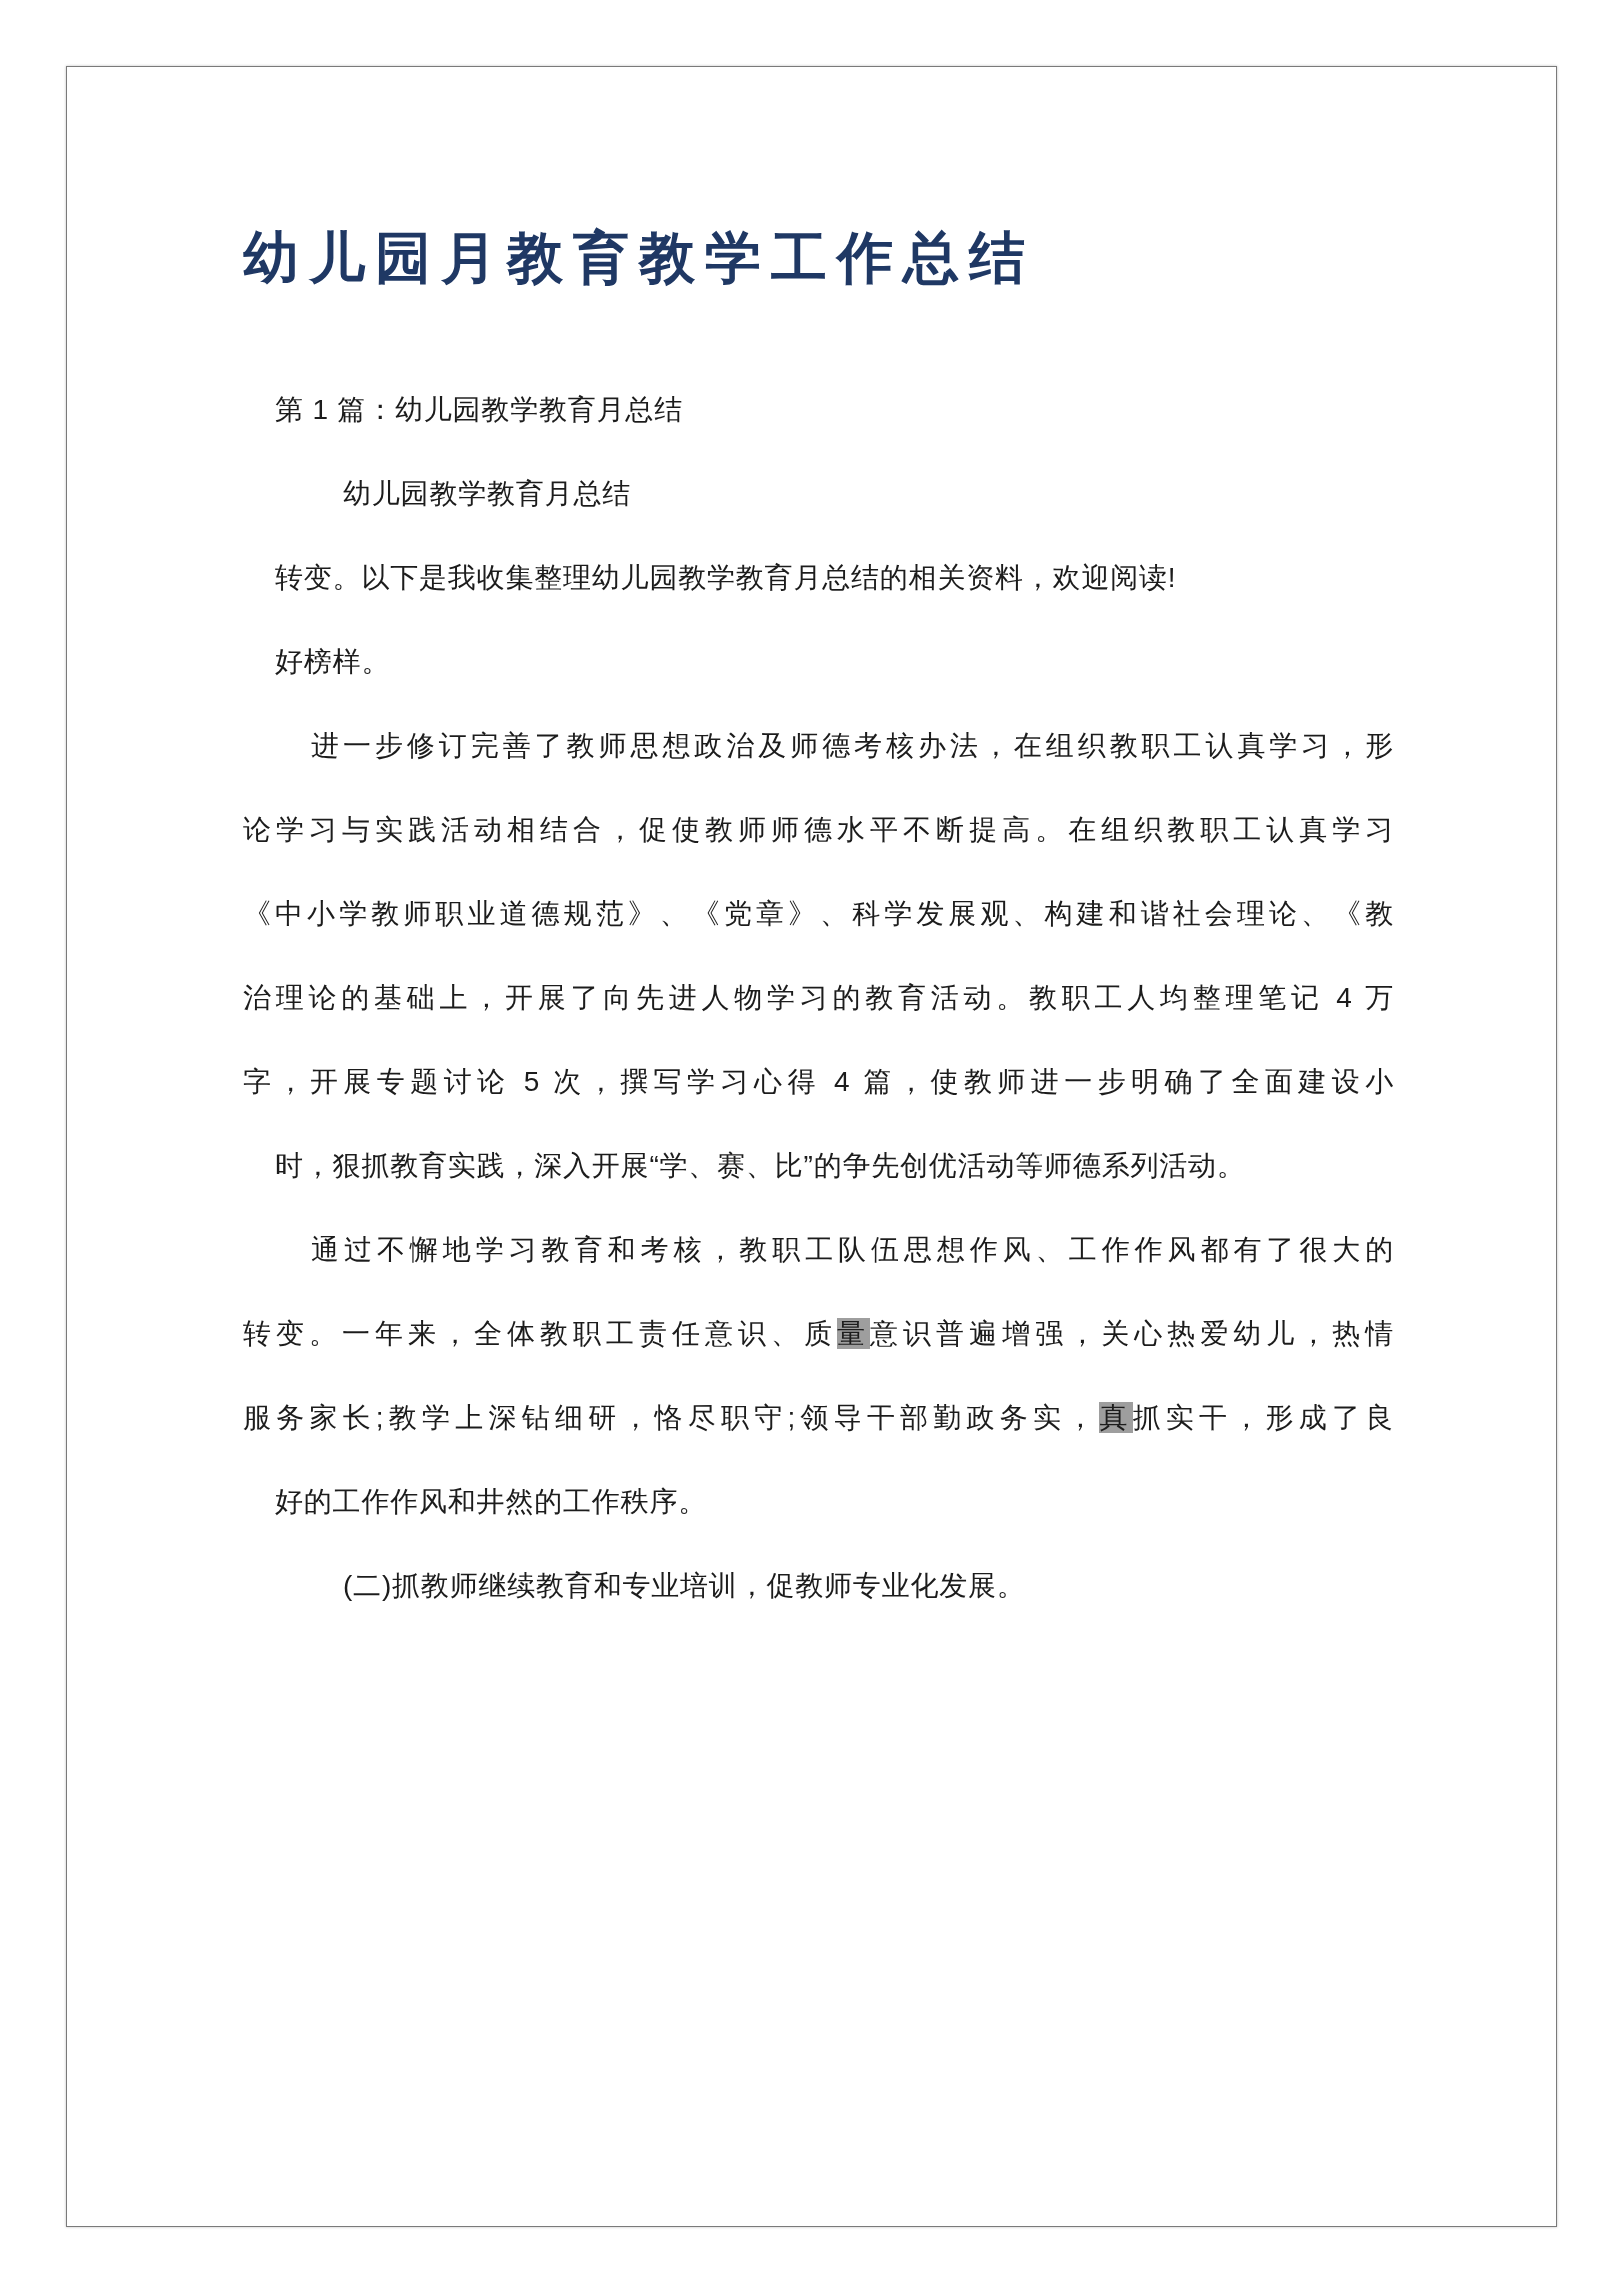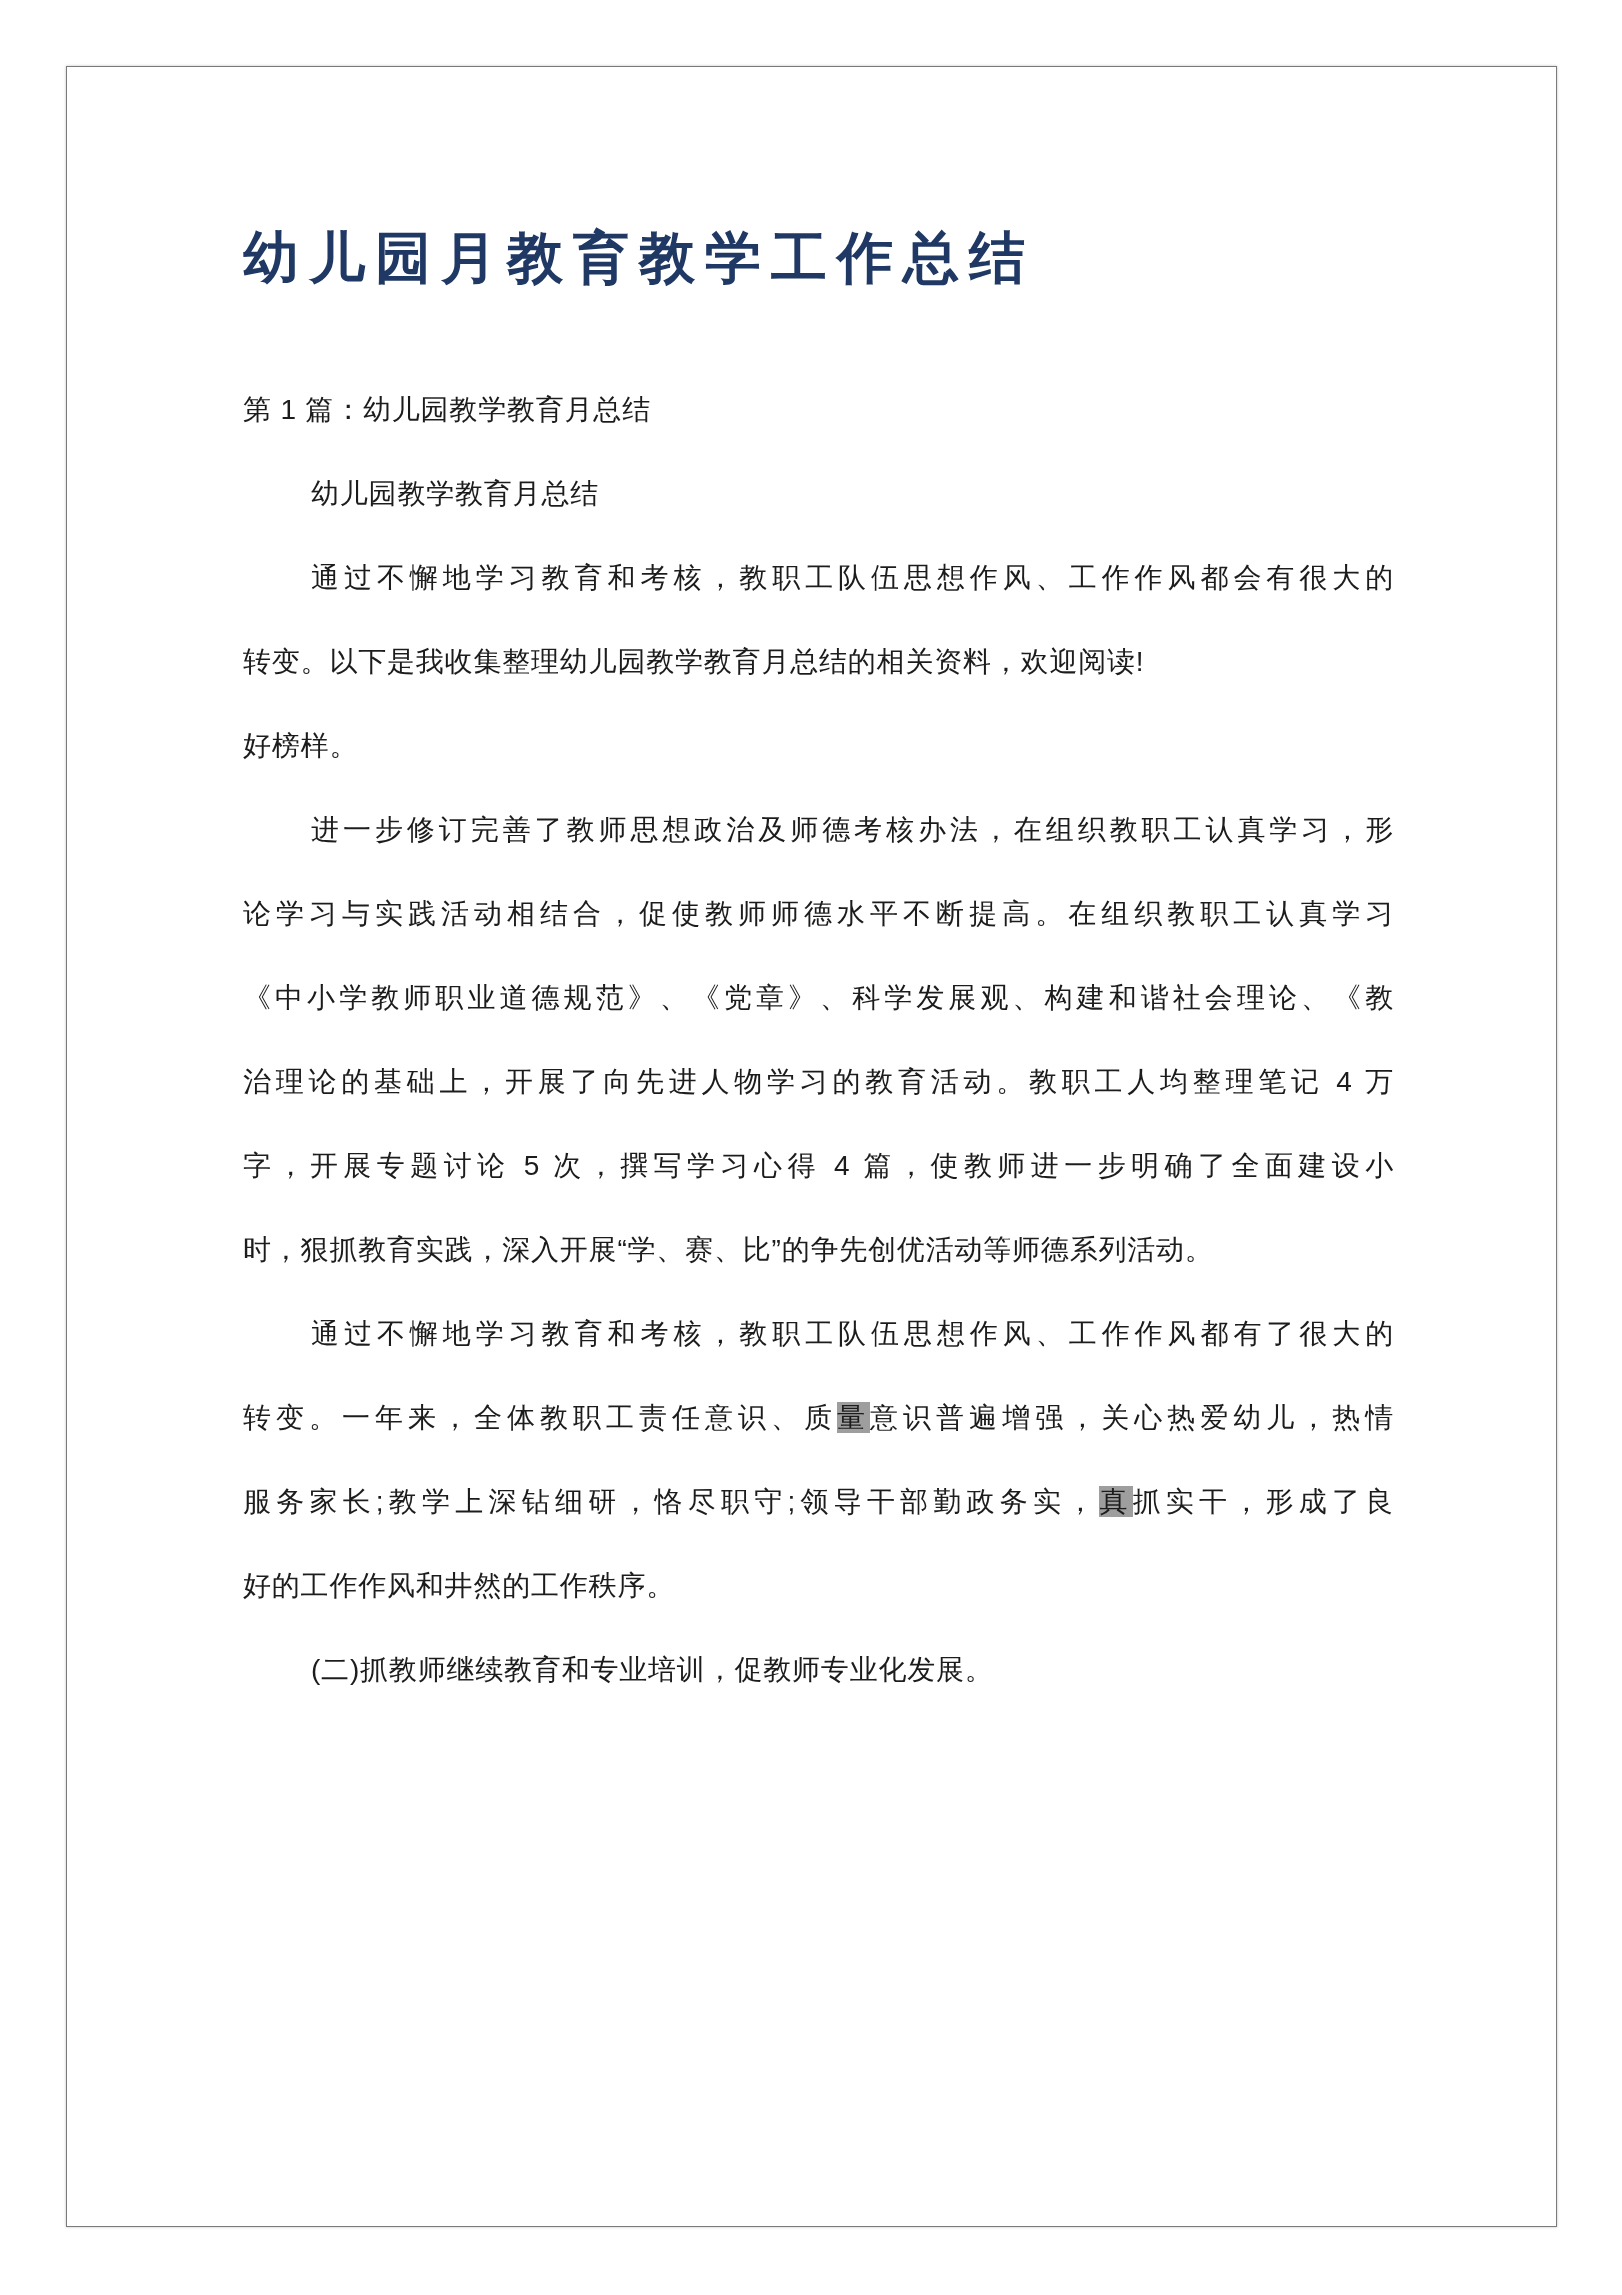--- a/index.html
+++ b/index.html
@@ -48,38 +48,38 @@
     letter-spacing:0.8px;
   }
   .line{
     height:84px;
     text-align:justify;
     text-align-last:justify;
   }
   .line.no-justify{
     text-align:left;
     text-align-last:left;
+    margin-left:32px;
   }
   .line.indent{
     text-indent:68px;
   }
   .hl{
     background:var(--highlight);
   }
 </style>
 </head>
 <body>
 
 <main>
   <div class="page-border"></div>
   <h1 class="doc-title">幼儿园月教育教学工作总结</h1>
   <div class="doc-body">
       <div class="line no-justify">第 1 篇：幼儿园教学教育月总结</div>
       <div class="line indent no-justify">幼儿园教学教育月总结</div>
-      <div class="line indent">通过不懈地学习教育和考核，教职工队伍思想作风、工作作风都会有很大的</div>
       <div class="line no-justify">转变。以下是我收集整理幼儿园教学教育月总结的相关资料，欢迎阅读!</div>
       <div class="line no-justify">好榜样。</div>
       <div class="line indent">进一步修订完善了教师思想政治及师德考核办法，在组织教职工认真学习，形</div>
       <div class="line">论学习与实践活动相结合，促使教师师德水平不断提高。在组织教职工认真学习</div>
       <div class="line">《中小学教师职业道德规范》、《党章》、科学发展观、构建和谐社会理论、《教</div>
       <div class="line">治理论的基础上，开展了向先进人物学习的教育活动。教职工人均整理笔记 4 万</div>
       <div class="line">字，开展专题讨论 5 次，撰写学习心得 4 篇，使教师进一步明确了全面建设小</div>
       <div class="line no-justify">时，狠抓教育实践，深入开展“学、赛、比”的争先创优活动等师德系列活动。</div>
       <div class="line indent">通过不懈地学习教育和考核，教职工队伍思想作风、工作作风都有了很大的</div>
       <div class="line">转变。一年来，全体教职工责任意识、质<span class="hl">量</span>意识普遍增强，关心热爱幼儿，热情</div>

